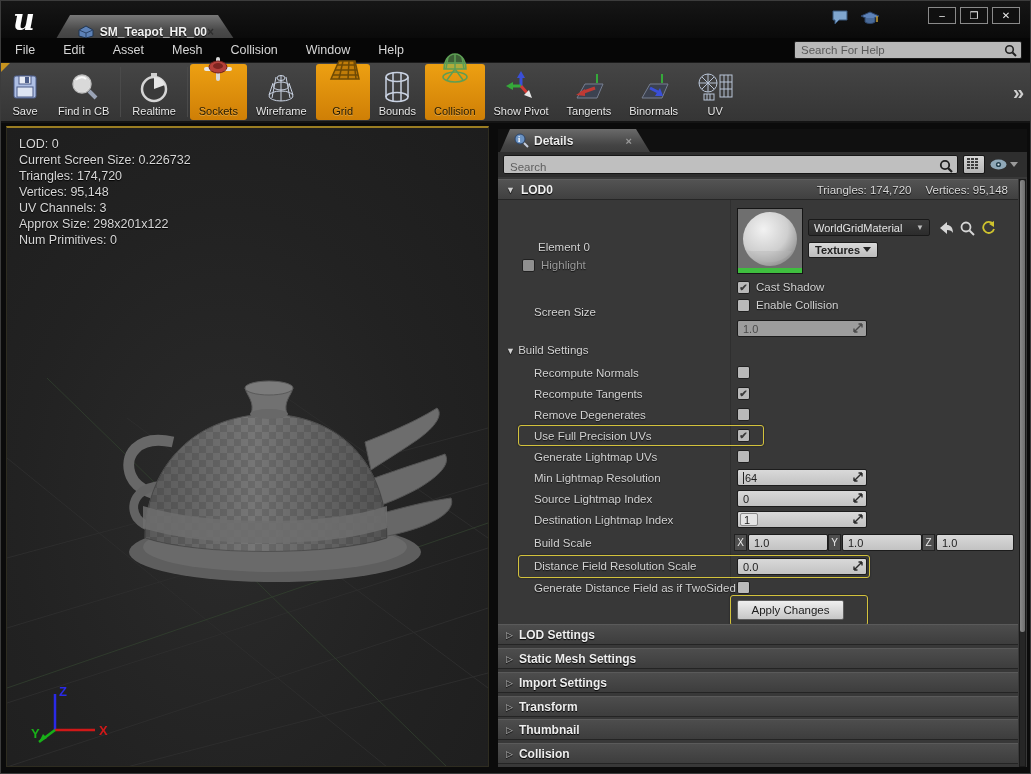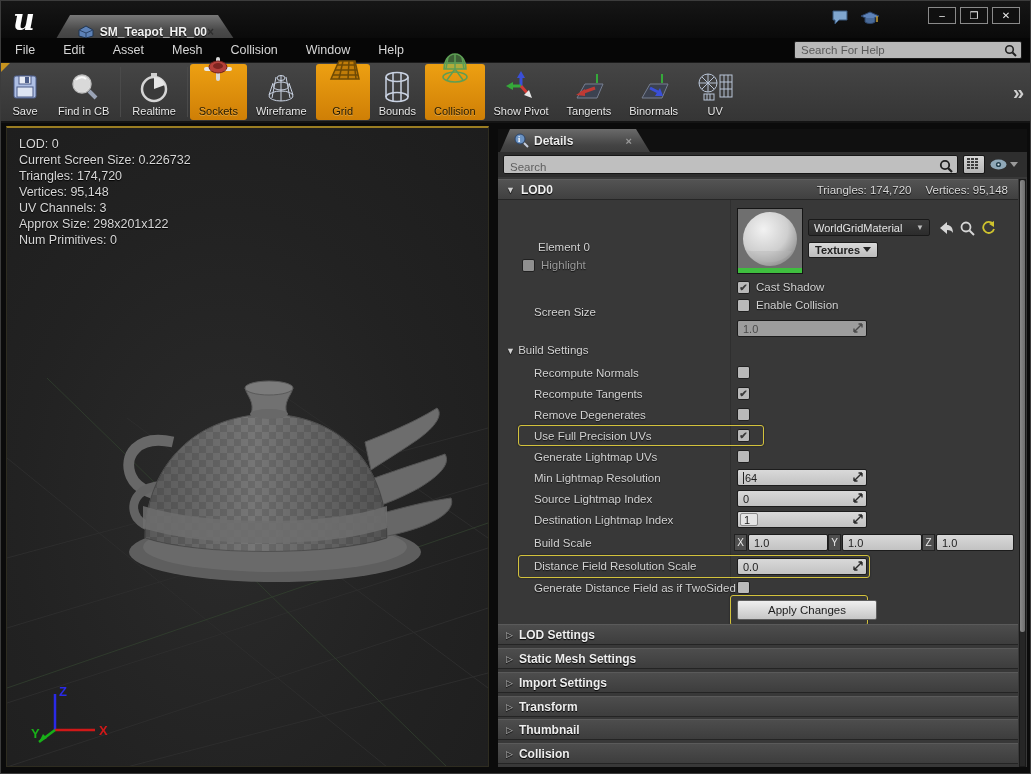--- a/index.html
+++ b/index.html
@@ -587,21 +587,21 @@
       <span>0.0</span>
       <span class="spicon"><svg width="10" height="10">
             <path d="M1,9 L9,1 M1,9 L1,5.5 M1,9 L4.5,9 M9,1 L5.5,1 M9,1 L9,4.5" stroke="#2a2a2a" stroke-width="1.4" fill="none"></path>
           </svg></span>
     </div>
 
     <div class="row-label" style="left:36px; top:453px">Generate Distance Field as if TwoSided</div>
     <div class="checkbox" style="left:239px; top:452px"></div>
 
     <div class="hlbox" style="left:232px; top:466px; width:138px; height:31px"></div>
-    <div class="applybtn" style="left:239px; top:471px; width:140px">Apply Changes</div>
+    <div class="applybtn" style="left:239px; top:471px; width:107px">Apply Changes</div>
 
     <div class="collapse-header" style="top:495px">
         <span class="tri">▷</span>
         <span>LOD Settings</span>
       </div>
     <div class="collapse-header" style="top:519px">
         <span class="tri">▷</span>
         <span>Static Mesh Settings</span>
       </div>
     <div class="collapse-header" style="top:543px">

